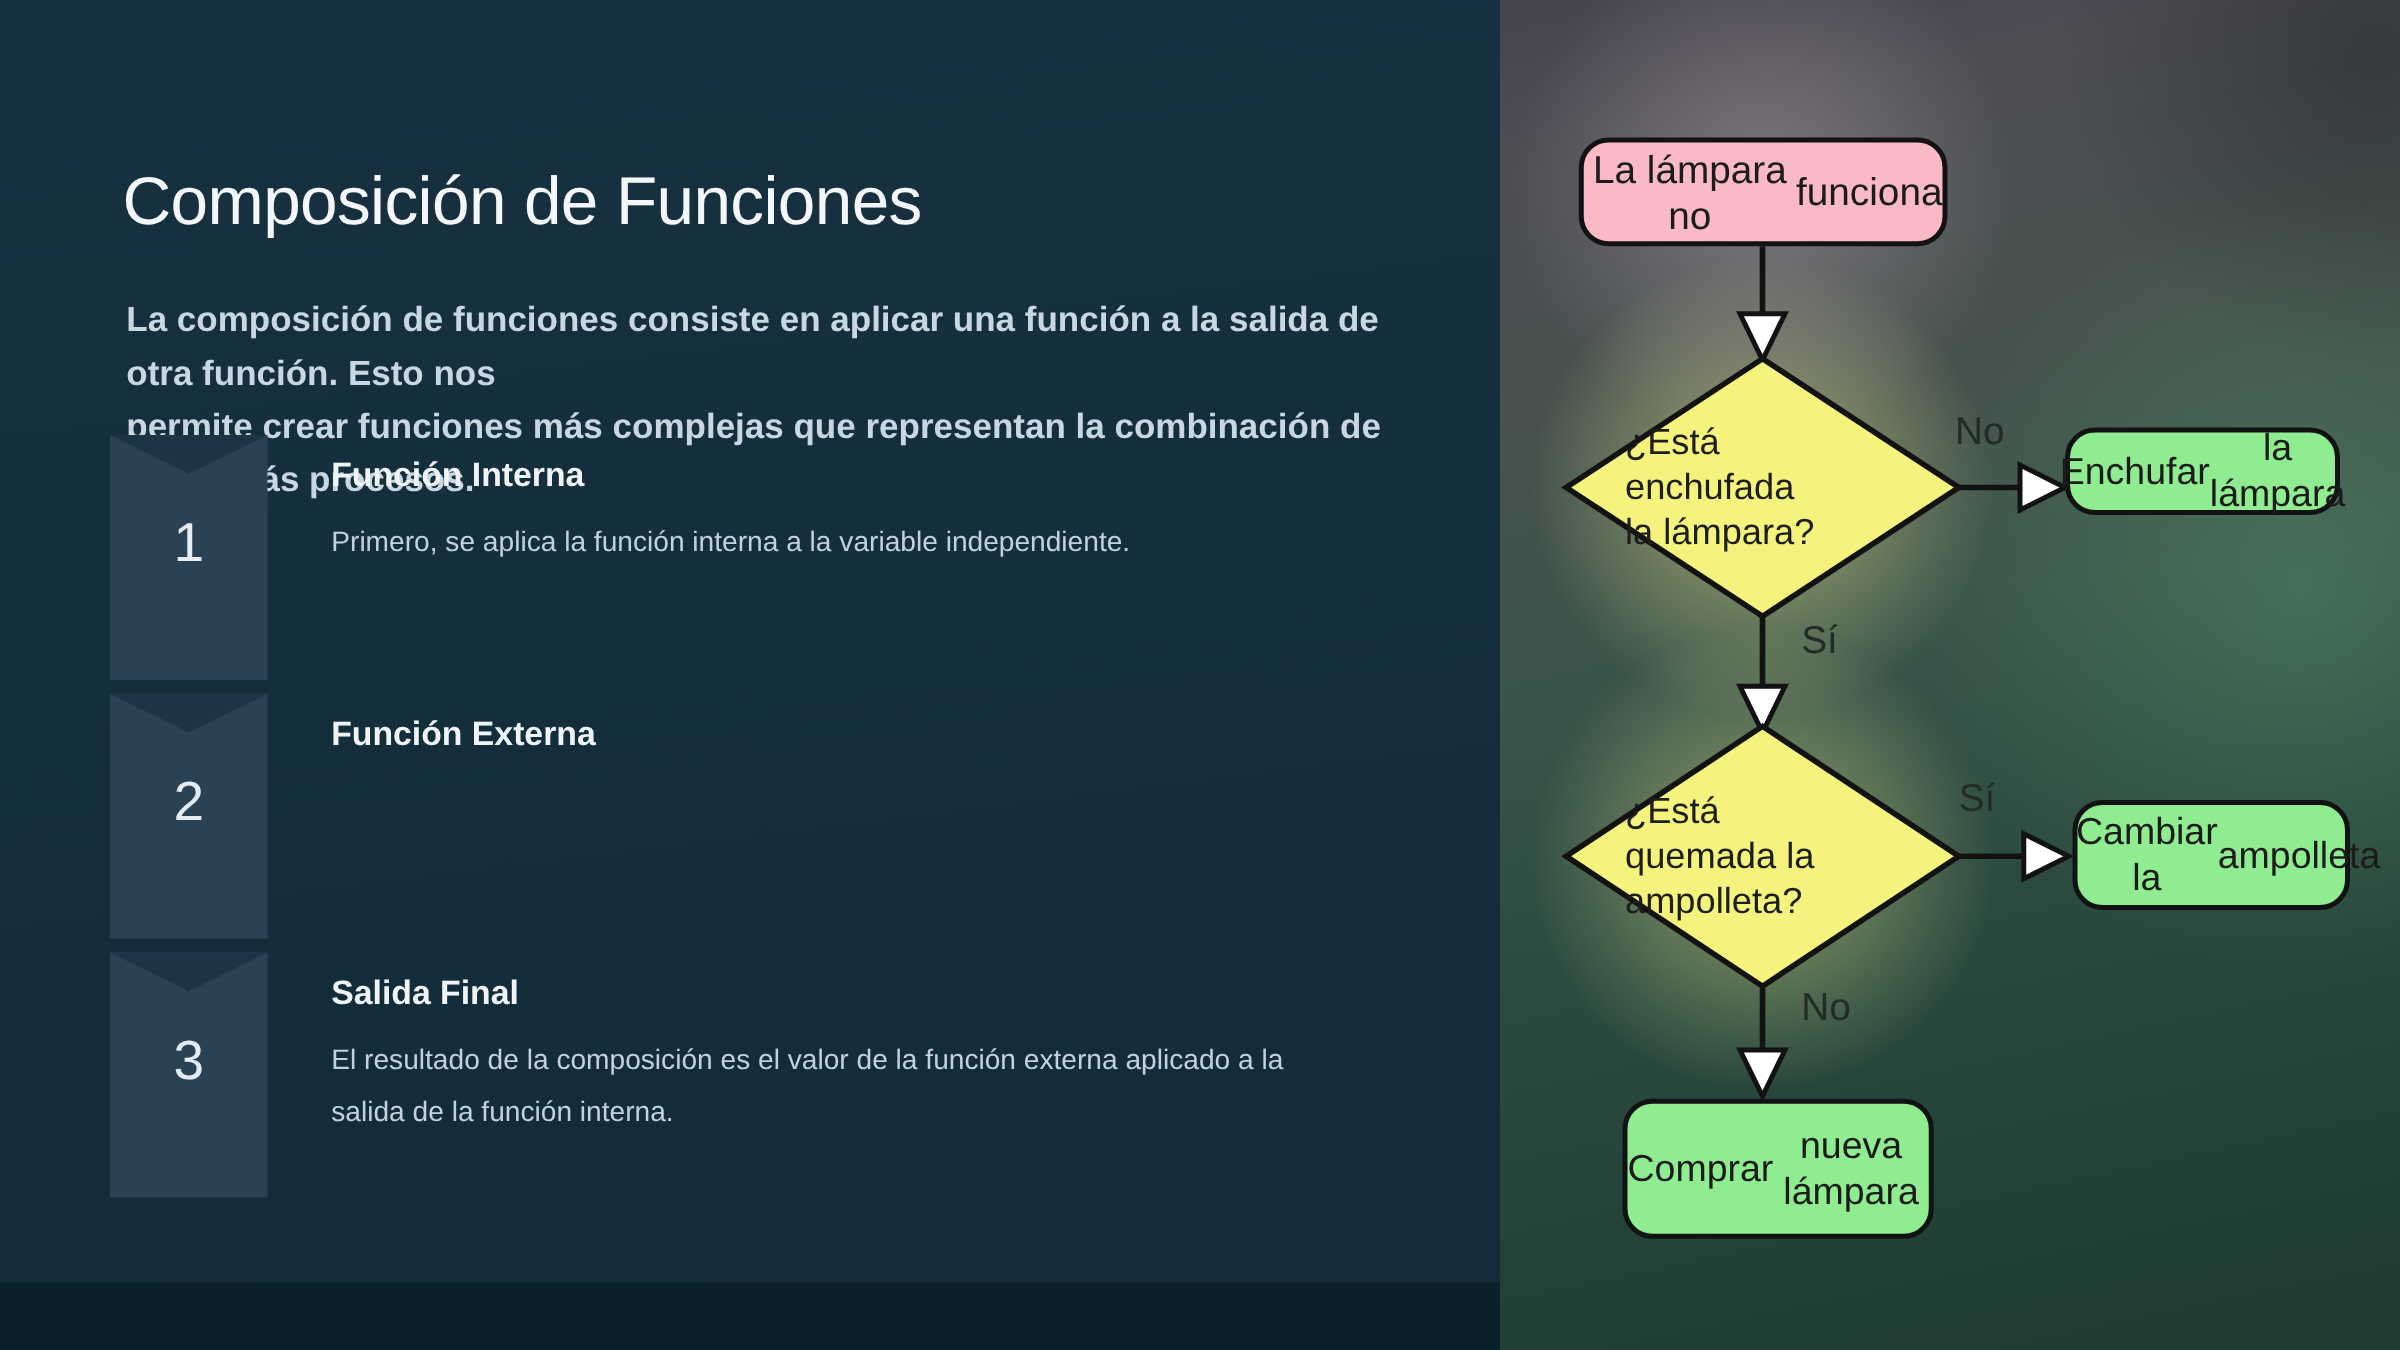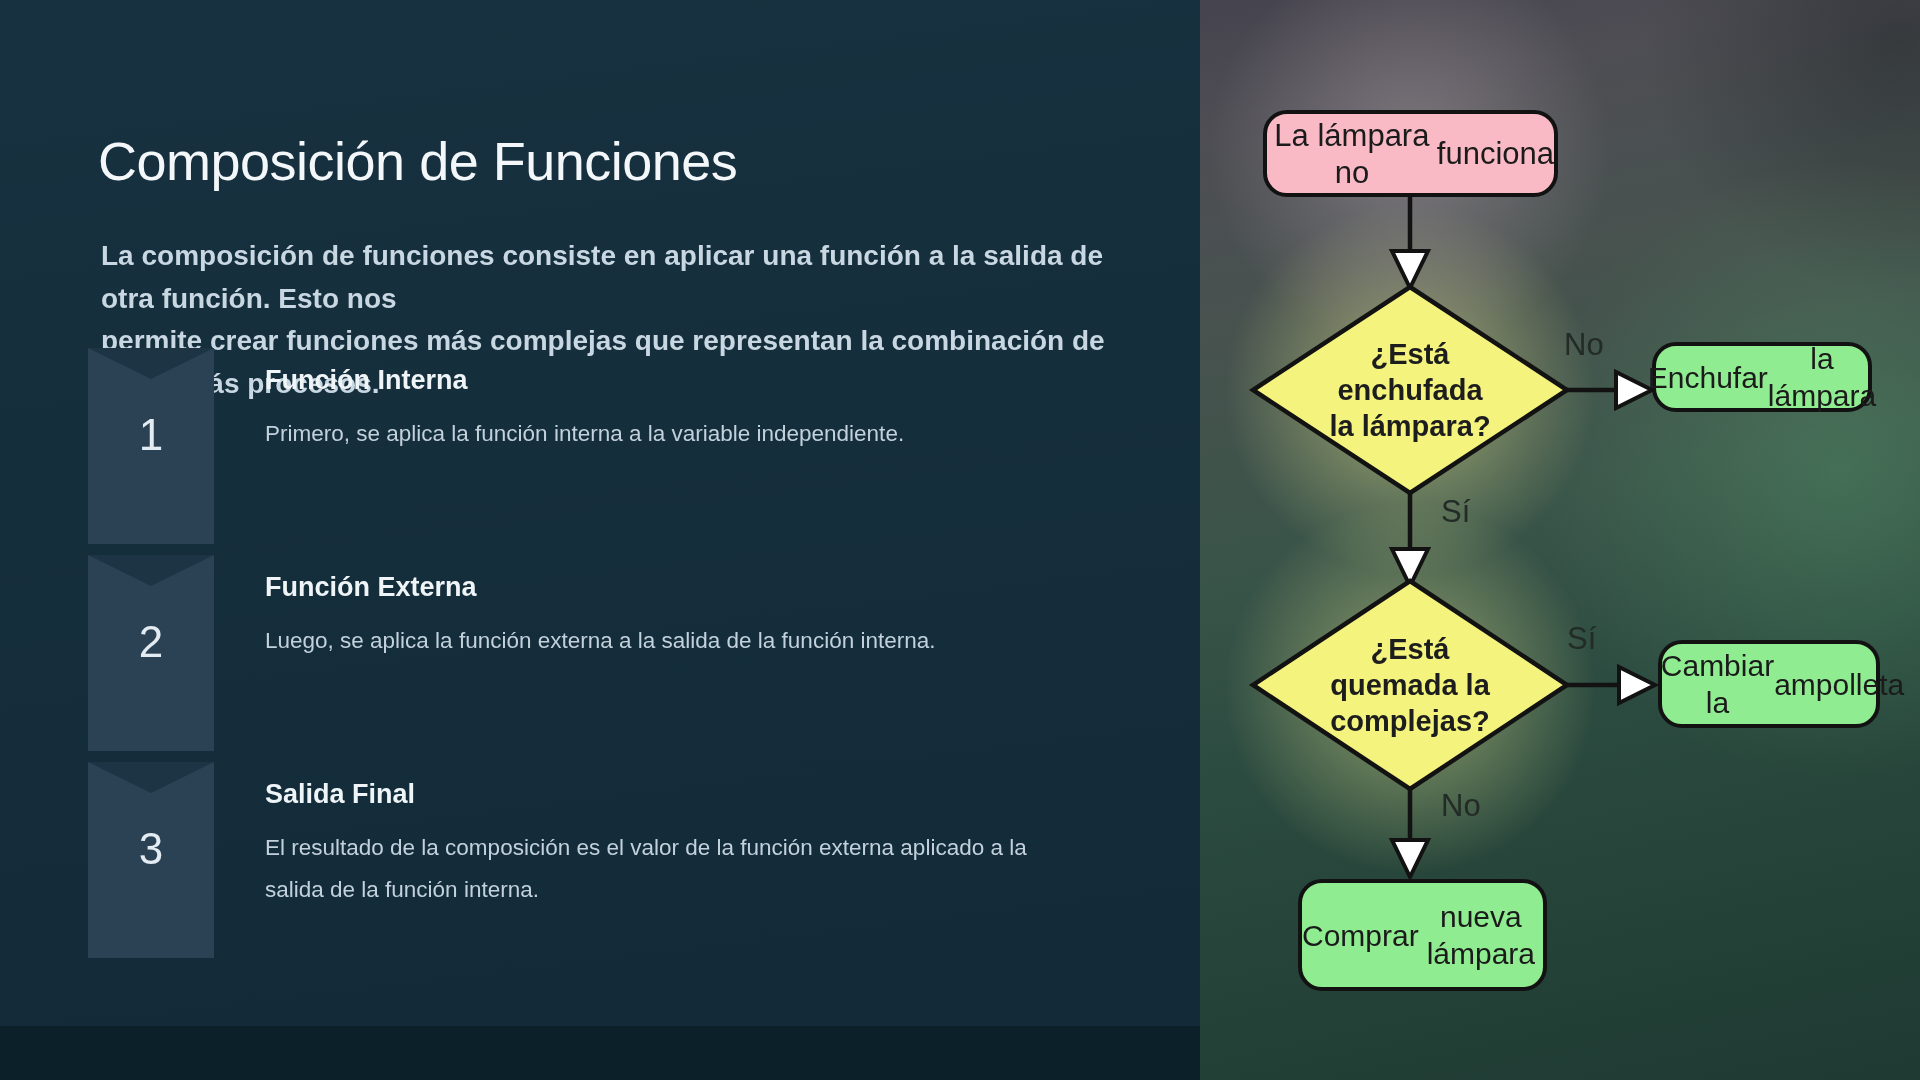--- a/index.html
+++ b/index.html
@@ -48,21 +48,21 @@
 
   .fc-box { position: absolute; display: flex; flex-direction: row; align-items: center;
             justify-content: center; border: 4px solid #121212; border-radius: 24px;
             color: #1b1b1b; font-size: 30px; line-height: 37px; text-align: center; }
   .fc-start   { left: 63px;  top: 110px; width: 295px; height: 87px; font-size: 31px; }
   .fc-action1 { left: 452px; top: 342px; width: 220px; height: 70px; }
   .fc-action2 { left: 458px; top: 640px; width: 222px; height: 88px; }
   .fc-action3 { left: 86px;  top: 879px; width: 249px; height: 112px; margin-left: 12px; }
 
   .fc-diamond-text { position: absolute; width: 220px; color: #1d1d1d; font-size: 29px;
-                     line-height: 36px; text-align: center; font-weight: bold; }
+                     line-height: 36px; text-align: left; }
   .fc-d1-text { left: 100px; top: 336px; }
   .fc-d2-text { left: 100px; top: 631px; }
 
   .fc-label { position: absolute; font-size: 31px; color: #222b26; line-height: 34px; }
   .fc-label-d1no  { left: 364px; top: 328px; }
   .fc-label-d1yes { left: 241px; top: 495px; }
   .fc-label-d2yes { left: 367px; top: 622px; }
   .fc-label-d2no  { left: 241px; top: 789px; }
 </style>
 </head>
@@ -90,24 +90,20 @@
         </div>
       </div>
     </div>
 
     <div class="step-row s2">
       <div class="step-block">
         <div class="step-number">2</div>
       </div>
       <div class="step-text">
         <div class="step-title">Función Externa</div>
-        <div class="step-desc">
-          <div class="desc-line">Luego, se aplica la función externa a la salida de la función interna.</div>
-
-        </div>
       </div>
     </div>
 
     <div class="step-row s3">
       <div class="step-block">
         <div class="step-number">3</div>
       </div>
       <div class="step-text">
         <div class="step-title">Salida Final</div>
         <div class="step-desc">
@@ -154,21 +150,21 @@
     </div>
 
     <div class="fc-box fc-action1" style="background-color: rgb(143, 236, 144);">
       <div>Enchufar</div>
       <div>la lámpara</div>
     </div>
 
     <div class="fc-diamond-text fc-d2-text">
       <div>¿Está</div>
       <div>quemada la</div>
-      <div>complejas?</div>
+      <div>ampolleta?</div>
     </div>
 
     <div class="fc-box fc-action2" style="background-color: rgb(143, 236, 144); padding-left: 27px;">
       <div>Cambiar la</div>
       <div>ampolleta</div>
     </div>
 
     <div class="fc-box fc-action3" style="background-color: rgb(143, 236, 144);">
       <div>Comprar</div>
       <div>nueva lámpara</div>

